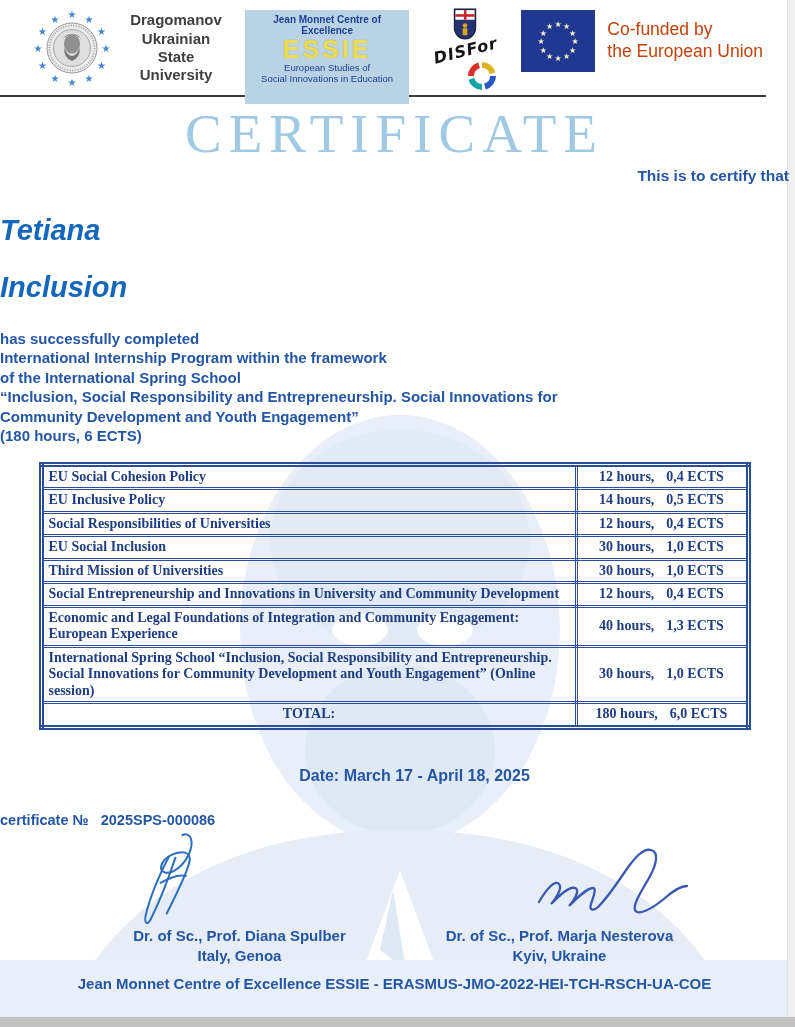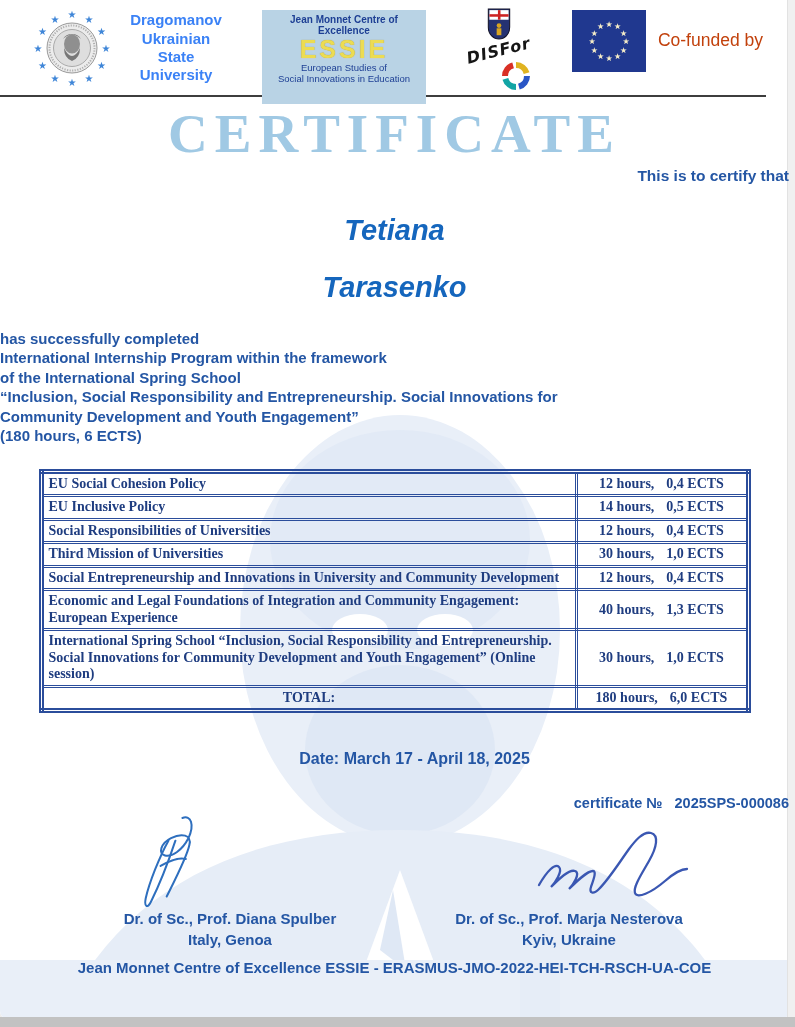--- a/index.html
+++ b/index.html
@@ -29,21 +29,21 @@
     pointer-events: none; z-index: 0;
   }
   .content { position: relative; z-index: 1; }
 
   
   .logos {
     display: flex; align-items: flex-start; justify-content: space-between;
     padding: 8px 26px 0 32px; height: 88px;
   }
   .logo-drag { display: flex; align-items: center; gap: 8px; }
-  .drag-text { text-align: center; color: #3b82f6; font-weight: bold;
+  .drag-text { text-align: center; color: #404040; font-weight: bold;
     font-size: 15px; line-height: 1.22; width: 112px; }
   .logo-essie {
     width: 164px; background: #b9d3e5; text-align: center;
     padding: 4px 4px 19px 4px; color: #1d3f94; margin-top: 2px;
   }
   .essie-top { font-size: 10px; font-weight: bold; }
   .essie-acronym {
     font-size: 25px; font-weight: bold; letter-spacing: 3px;
     color: #ecdc52; text-shadow: 0 0 1px #a8922a, 0 1px 1px #c9d8e6;
     line-height: 1.05;
@@ -58,73 +58,73 @@
   }
   .disfor-swirl { position: absolute; right: 12px; bottom: 2px; }
   .logo-eu { display: flex; align-items: center; gap: 12px; margin-top: 2px; }
   .eu-text { color: #c2410c; font-weight: normal; font-size: 17.5px; line-height: 1.25; }
 
   .scan-line { width: 766px; height: 2px; background: #3d3d3d; margin-top: 7px; }
 
   
   .cert-title {
     text-align: center; font-family: "Liberation Serif", serif;
-    font-size: 55px; font-weight: 700; letter-spacing: 7px;
+    font-size: 55px; font-weight: 400; letter-spacing: 7px;
     color: #a0c9e4; margin-top: 8px; line-height: 1.05;
   }
   .cert-subtitle {
     text-align: right; color: #2456a4; font-weight: bold;
     font-size: 15.5px; margin-top: 4px;
   }
   .recipient-first, .recipient-last {
-    text-align: center; color: #1566bd; font-weight: bold; font-style: italic;
+    text-align: left; color: #1566bd; font-weight: bold; font-style: italic;
     font-size: 29px;
   }
   .recipient-first { margin-top: 29px; }
   .recipient-last  { margin-top: 24px; }
 
   .body-lines {
     text-align: left; color: #2456a4; font-weight: bold;
     font-size: 15px; line-height: 19.5px; margin-top: 25px;
   }
 
   
   table.courses {
-    border-collapse: collapse; margin: 23px auto 0 auto;
+    border-collapse: collapse; margin: 16px auto 0 auto;
     width: 712px; table-layout: fixed;
     border: 5px double #2b4d9b;
   }
   table.courses td {
     border: 3px double #2b4d9b;
     font-family: "Liberation Serif", serif; font-weight: bold;
     color: #1f3d80; font-size: 14px; line-height: 16.5px;
     padding: 2px 5px; vertical-align: middle;
   }
   td.course { text-align: left; }
   td.credit { text-align: center; width: 172px; white-space: nowrap; }
   .ects { margin-left: 12px; }
   td.total-cell { text-align: center; padding-right: 6px; }
 
   
   .date-line {
     text-align: center; color: #2456a4; font-weight: bold;
     font-size: 16px; margin-top: 37px; padding-left: 40px;
   }
   .cert-number {
-    text-align: right; color: #2456a4; font-weight: bold;
+    text-align: left; color: #2456a4; font-weight: bold;
     font-size: 14.5px; margin-top: 27px;
   }
   .cert-number .num { margin-left: 12px; }
 
   
   .signatures {
     display: flex; justify-content: space-between;
     padding: 6px 90px 0 120px; height: 96px; align-items: flex-end;
   }
-  .sig-names { display: flex; justify-content: space-between; padding: 2px 60px 0 70px; }
+  .sig-names { display: flex; justify-content: center; padding: 2px 60px 0 70px; }
   .sig-block { width: 320px; text-align: center; color: #2456a4; font-weight: bold; font-size: 15px; line-height: 1.35; }
 
   .footer-line {
     text-align: center; color: #2456a4; font-weight: bold;
     font-size: 15px; margin-top: 9px;
   }
 </style>
 </head>
 <body>
 
@@ -218,31 +218,32 @@
             <text x="37" y="51">★</text>
               <text x="28.5" y="48.7">★</text>
             <text x="22.3" y="42.5">★</text>
               <text x="20" y="34">★</text>
             <text x="22.3" y="25.5">★</text>
               <text x="28.5" y="19.3">★</text>
           </g>
         </svg>
         <div class="eu-text">
           <div>Co-funded by</div>
+          <div>the European Union</div>
         </div>
       </div>
     </div>
 
     <div class="scan-line"></div>
 
     <div class="cert-title">CERTIFICATE</div>
     <div class="cert-subtitle">This is to certify that</div>
 
     <div class="recipient-first">Tetiana</div>
-    <div class="recipient-last">Tarasenko</div>
+    <div class="recipient-last">Inclusion</div>
 
     <div class="body-lines">
       <div>has successfully completed</div>
       <div>International Internship Program within the framework</div>
       <div>of the International Spring School</div>
       <div>“Inclusion, Social Responsibility and Entrepreneurship. Social Innovations for</div>
       <div>Community Development and Youth Engagement”</div>
       <div>(180 hours, 6 ECTS)</div>
     </div>
 
@@ -256,20 +257,24 @@
         <td class="course">EU Social Cohesion Policy</td>
         <td class="credit"><span>12 hours,</span><span class="ects">0,4 ECTS</span></td>
       </tr>
       <tr>
         <td class="course">EU Inclusive Policy</td>
         <td class="credit"><span>14 hours,</span><span class="ects">0,5 ECTS</span></td>
       </tr>
       <tr>
         <td class="course">Social Responsibilities of Universities</td>
         <td class="credit"><span>12 hours,</span><span class="ects">0,4 ECTS</span></td>
+      </tr>
+      <tr>
+        <td class="course">EU Social Inclusion</td>
+        <td class="credit"><span>30 hours,</span><span class="ects">1,0 ECTS</span></td>
       </tr>
       <tr>
         <td class="course">Third Mission of Universities</td>
         <td class="credit"><span>30 hours,</span><span class="ects">1,0 ECTS</span></td>
       </tr>
       <tr>
         <td class="course">Social Entrepreneurship and Innovations in University and Community Development</td>
         <td class="credit"><span>12 hours,</span><span class="ects">0,4 ECTS</span></td>
       </tr>
       <tr>

